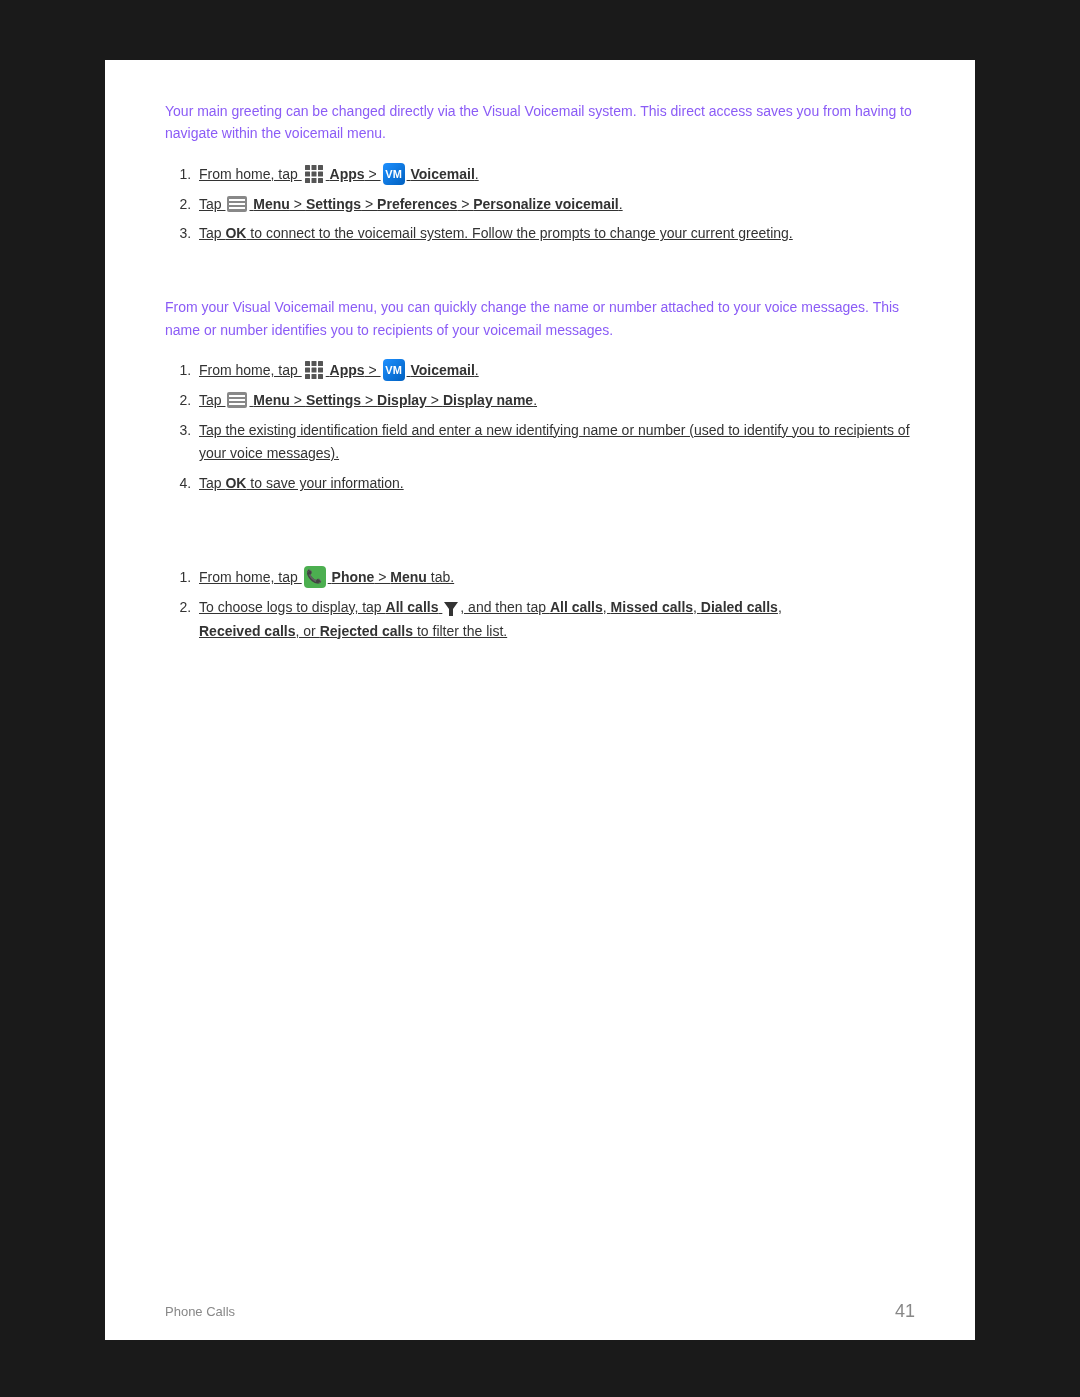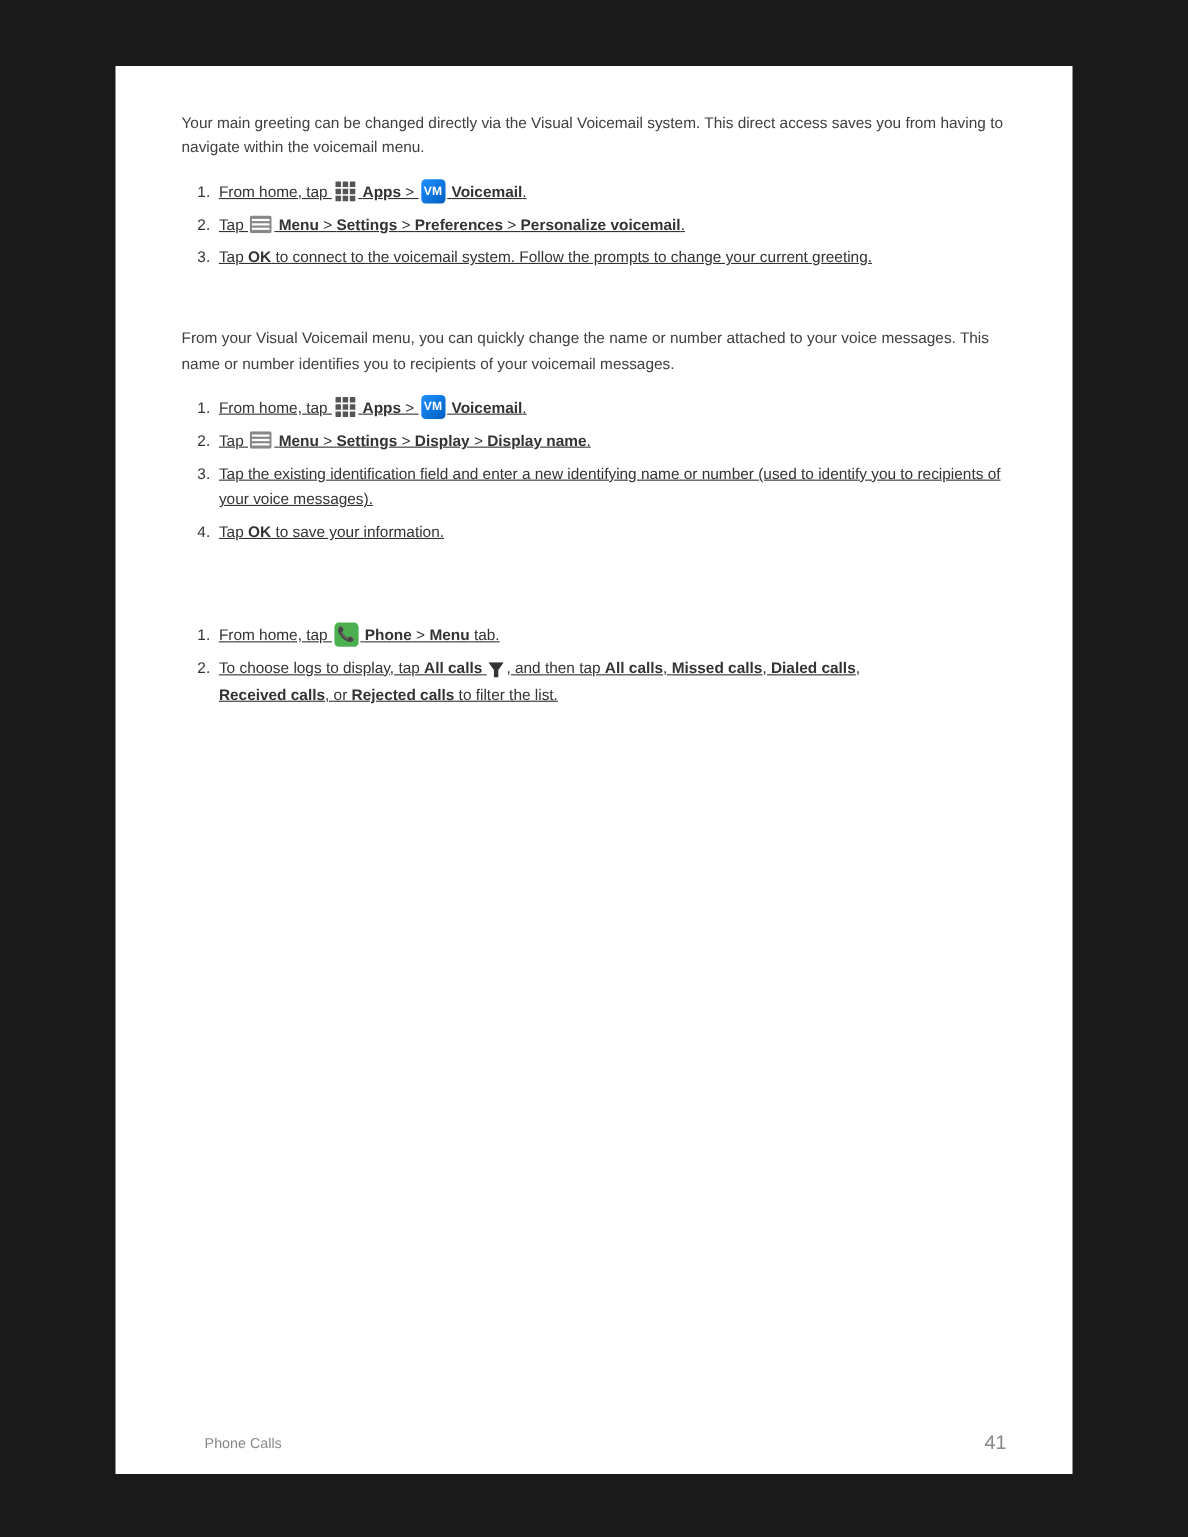--- a/index.html
+++ b/index.html
@@ -26,21 +26,21 @@
       min-height: 1280px;
       position: relative;
     }
 
     .section {
       margin-bottom: 30px;
     }
 
     .section-intro {
       font-size: 14px;
-      color: #404040;
+      color: #8b5cf6;
       line-height: 1.6;
       margin-bottom: 18px;
     }
 
     ol {
       margin-left: 30px;
       margin-bottom: 18px;
     }
 
     ol li {
@@ -129,21 +129,20 @@
     }
 
     .footer {
       position: absolute;
       bottom: 18px;
       left: 60px;
       right: 60px;
       display: flex;
       justify-content: space-between;
       align-items: center;
-      margin-left: 21px;
     }
 
     .footer-left {
       font-size: 13px;
       color: #888;
     }
 
     .footer-right {
       font-size: 18px;
       color: #888;

